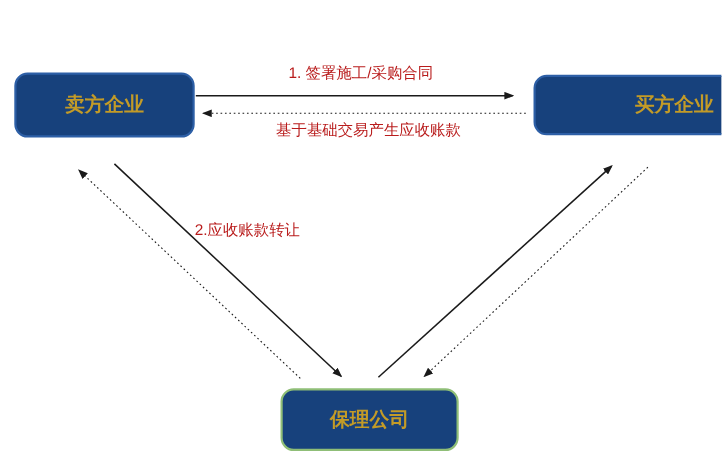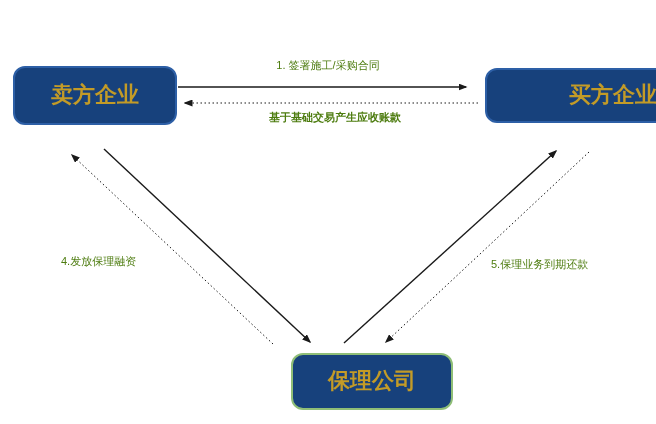--- a/index.html
+++ b/index.html
@@ -6,26 +6,26 @@
   .canvas{
     position:relative;width:656px;height:424px;background:#ffffff;overflow:hidden;
     font-family:"Liberation Sans",sans-serif;
   }
   .arrows{position:absolute;left:0;top:0;width:656px;height:424px;}
   .arrows line.solid{stroke:#1a1a1a;stroke-width:1.4;}
   .arrows line.dotted{stroke:#1a1a1a;stroke-width:1;stroke-dasharray:1.5 2.5;}
   .node{
     position:absolute;background:#17417C;color:#C39B27;
     border-radius:12px;display:flex;flex-direction:column;justify-content:center;
-    align-items:center;text-align:center;font-weight:bold;font-size:22px;line-height:1.28;gap:39px;
+    align-items:center;text-align:center;font-weight:bold;font-size:18px;line-height:1.28;gap:39px;
   }
   .node.blue-border{border:2px solid #2D5FA6;}
   .node.green-border{border:2px solid #8FBE77;}
   .edge-label{
-    position:absolute;color:#4d7c0f;font-size:11px;white-space:nowrap;
+    position:absolute;color:#b91c1c;font-size:14px;white-space:nowrap;
   }
   .edge-label.centered{text-align:center;}
 </style>
 </head>
 <body>
 
 <div class="canvas">
 
   <svg class="arrows" viewBox="0 0 656 424" xmlns="http://www.w3.org/2000/svg">
     <defs>
@@ -48,27 +48,26 @@
   </svg>
 
   <div class="node blue-border" style="left:13px;top:66px;width:160px;height:55px;">
     <div>卖方企业</div>
   </div>
 
   <div class="node blue-border" style="left:485px;top:68px;width:156px;height:51px;padding-left:48px;">
     <div>买方企业</div>
   </div>
 
-  <div class="node green-border" style="left:255px;top:353px;width:158px;height:53px;margin-left:36px;">
+  <div class="node green-border" style="left:255px;top:353px;width:158px;height:53px;">
     <div>保理公司</div>
   </div>
 
   <div class="edge-label centered" style="left:238px;top:58px;width:180px;">1. 签署施工/采购合同</div>
 
-  <div class="edge-label centered" style="left:245px;top:110px;width:180px;font-weight:bold;">基于基础交易产生应收账款</div>
+  <div class="edge-label centered" style="left:245px;top:110px;width:180px;">基于基础交易产生应收账款</div>
+
+  <div class="edge-label" style="left:177px;top:201px;">2.应收账款转让</div>
 
 
 
-  <div class="edge-label" style="left:61px;top:254px;">4.发放保理融资</div>
-
-  <div class="edge-label" style="left:491px;top:257px;">5.保理业务到期还款</div>
 
 </div>
 
 </body></html>

